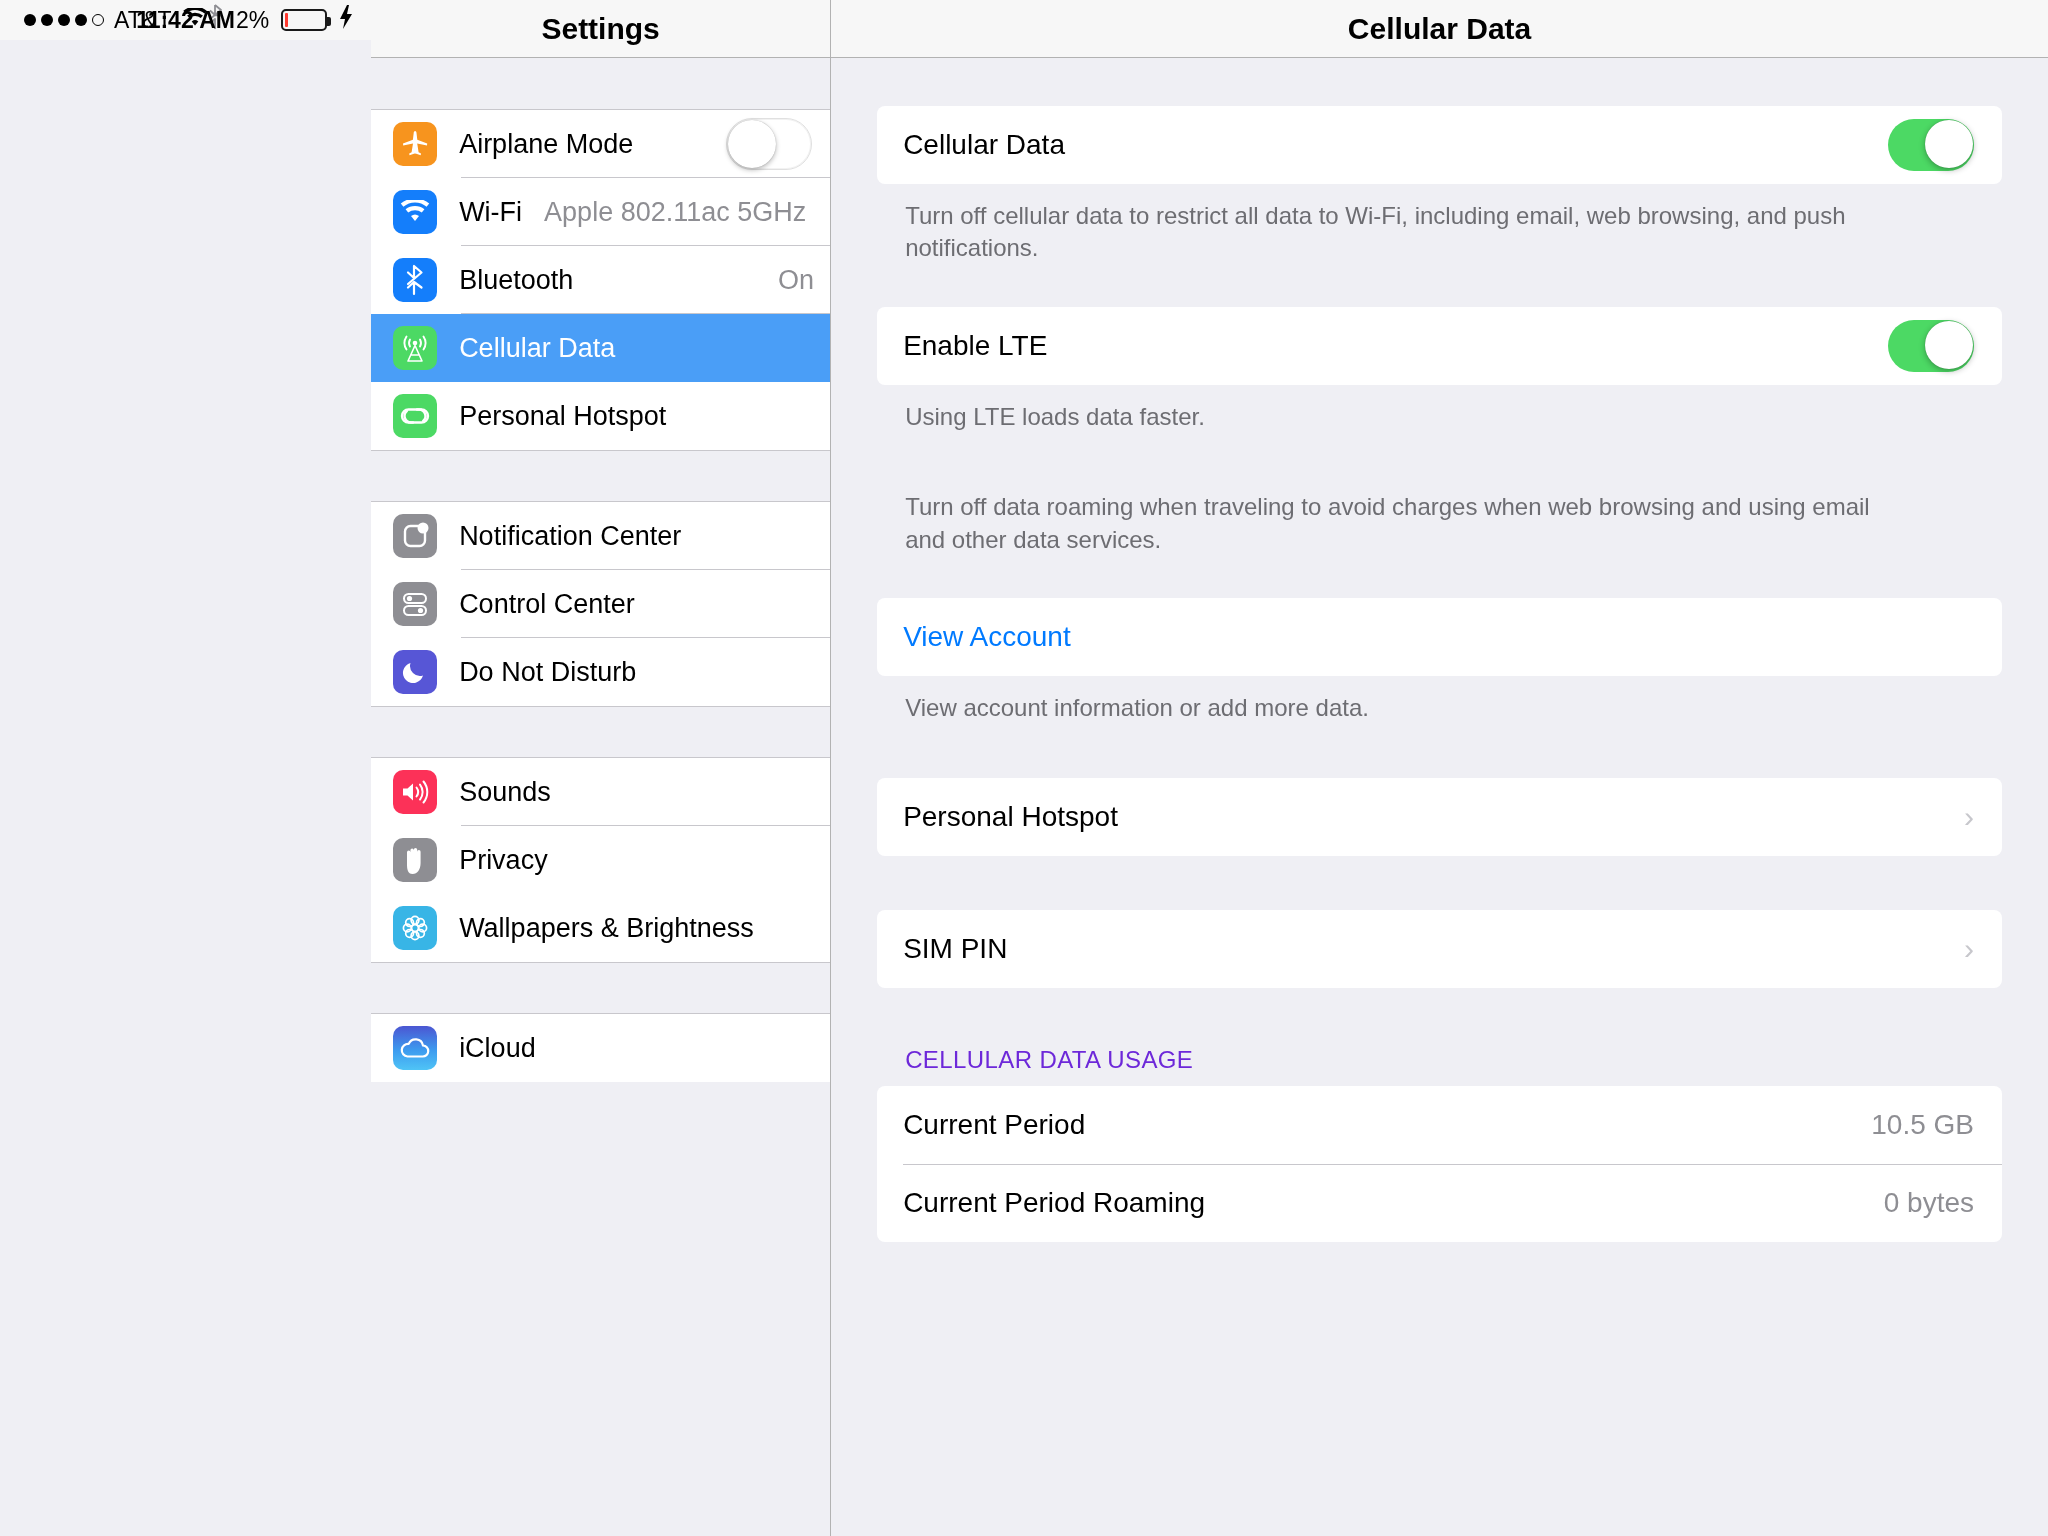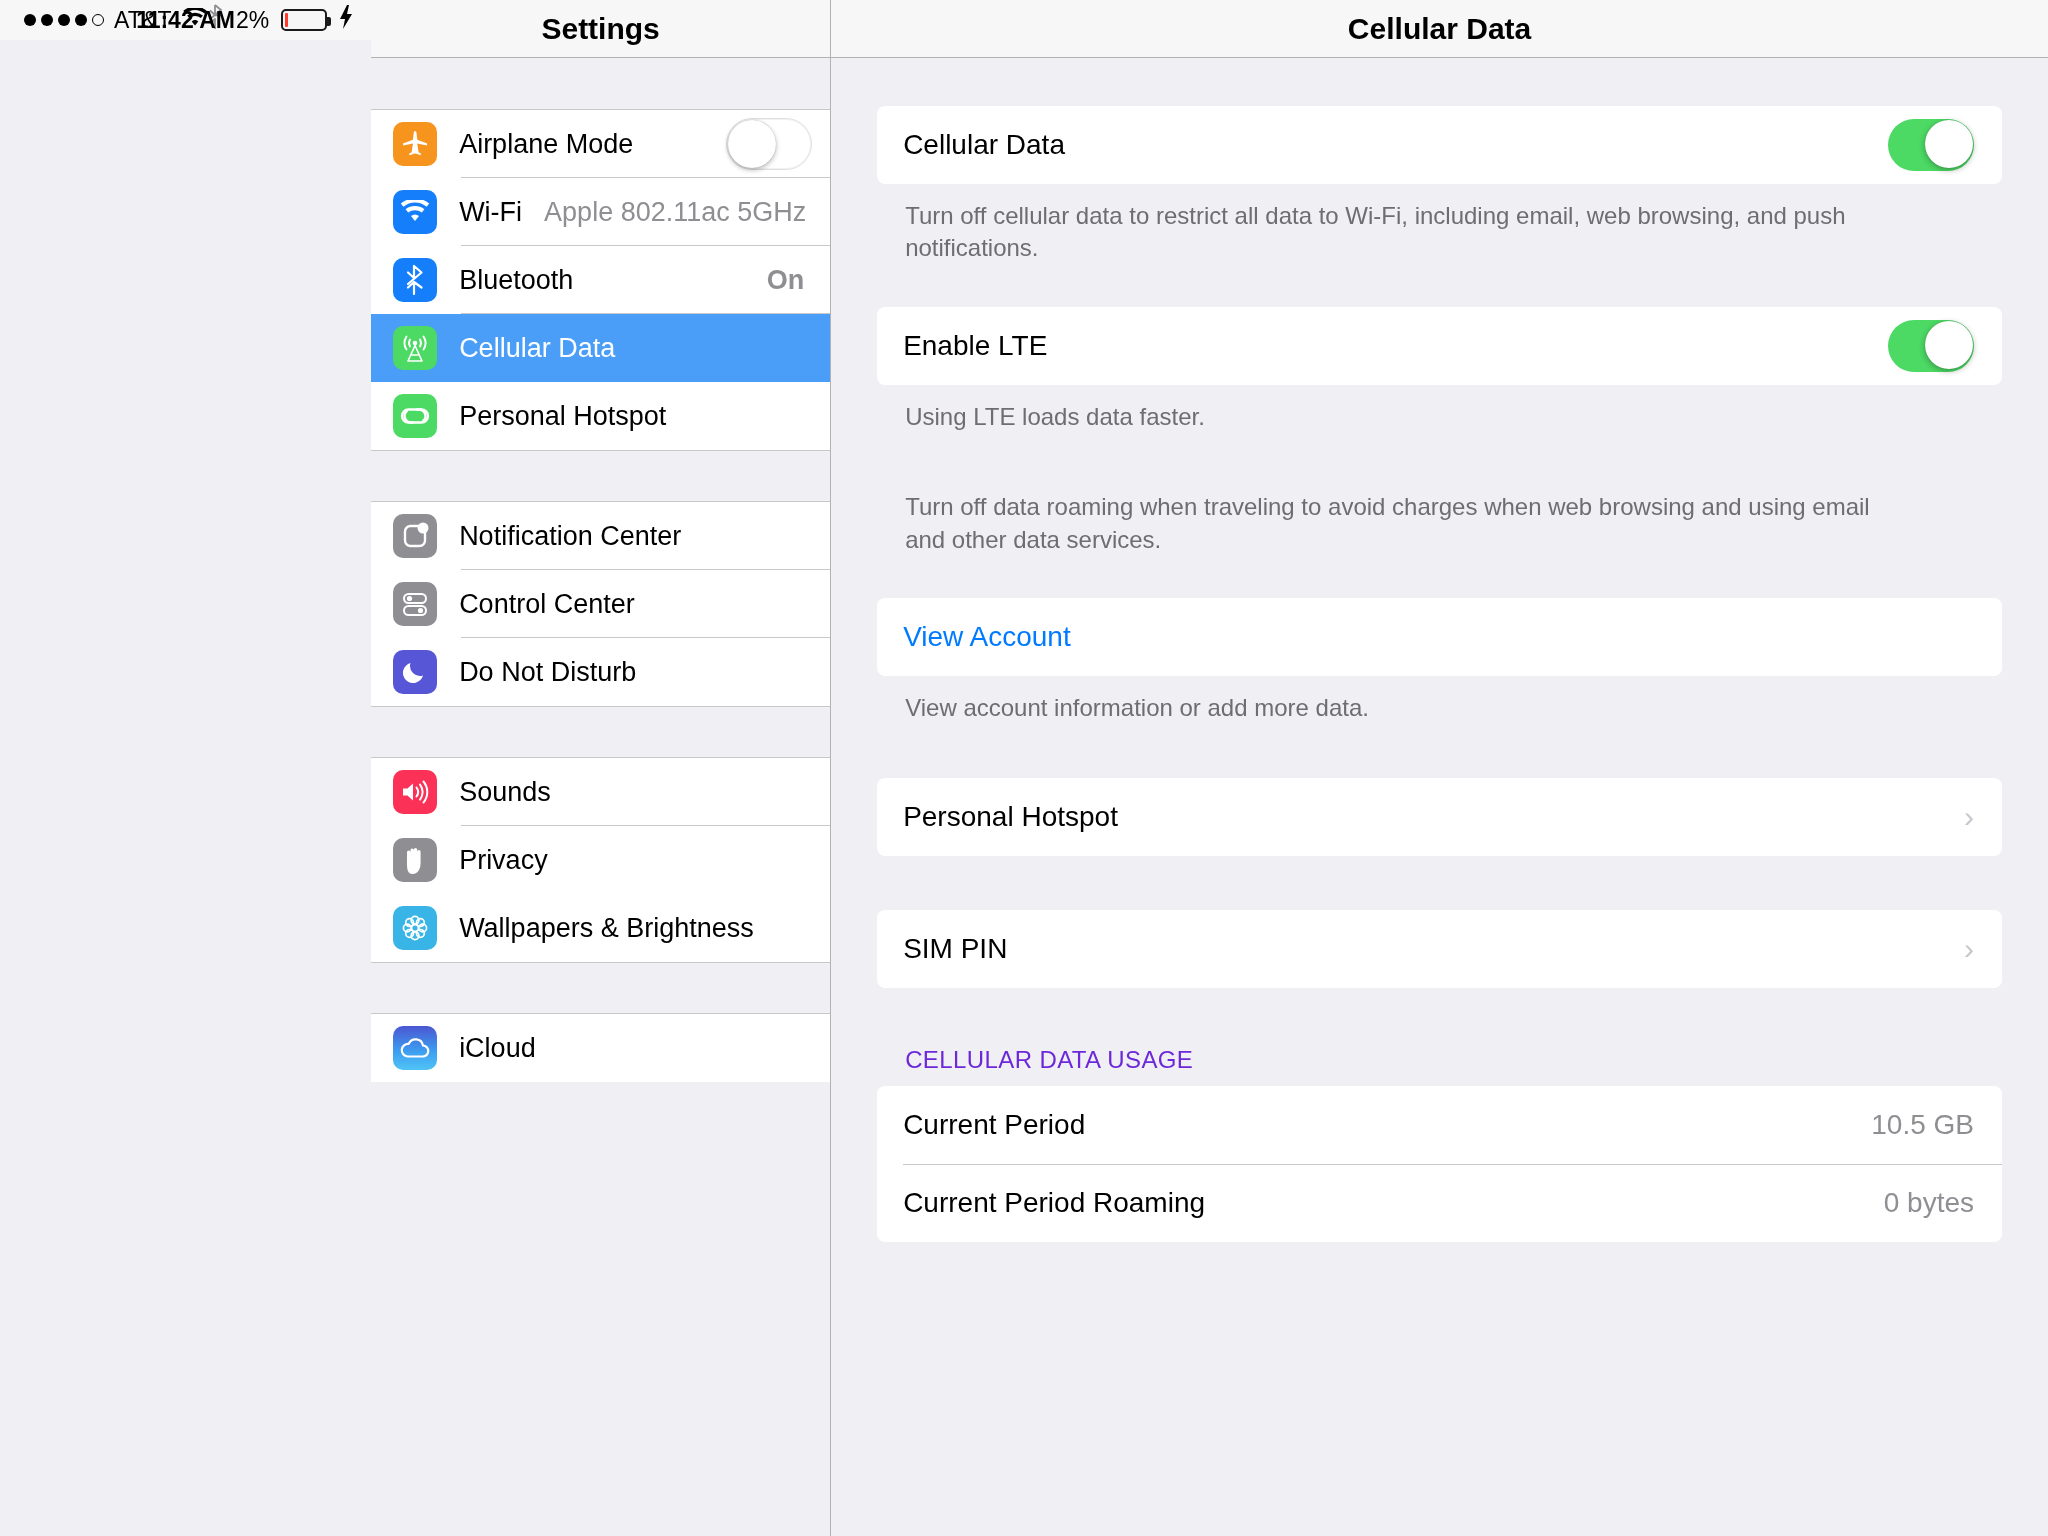--- a/index.html
+++ b/index.html
@@ -77,21 +77,21 @@
   .row.selected { background: #4a9ef7; }
   .row.selected .row-label { color: #fff; }
   .icon {
     width: 44px; height: 44px; border-radius: 10px; flex: 0 0 44px;
     display: flex; align-items: center; justify-content: center;
     margin-right: 22px; overflow: hidden;
   }
   .icon svg { display: block; }
   .row-label { font-size: 27px; color: #000; white-space: nowrap; }
   .row-value { font-size: 27px; color: #8e8e93; margin-left: 22px; white-space: nowrap; }
-  .row-value.right { margin-left: auto; padding-right: 26px; font-weight: bold; }
+  .row-value.right { margin-left: auto; padding-right: 16px; }
   .mini-toggle {
     margin-left: auto; margin-right: 18px;
     width: 86px; height: 52px; border-radius: 26px;
     background: #fff; border: 1.5px solid #e0e0e0;
     position: relative; box-shadow: inset 0 0 0 1px #f2f2f2;
   }
   .mini-toggle .knob {
     position: absolute; top: 1px; left: 1px; width: 48px; height: 48px;
     border-radius: 50%; background: #fff;
     box-shadow: 0 2px 5px rgba(0,0,0,0.28), 0 0 1px rgba(0,0,0,0.3);

